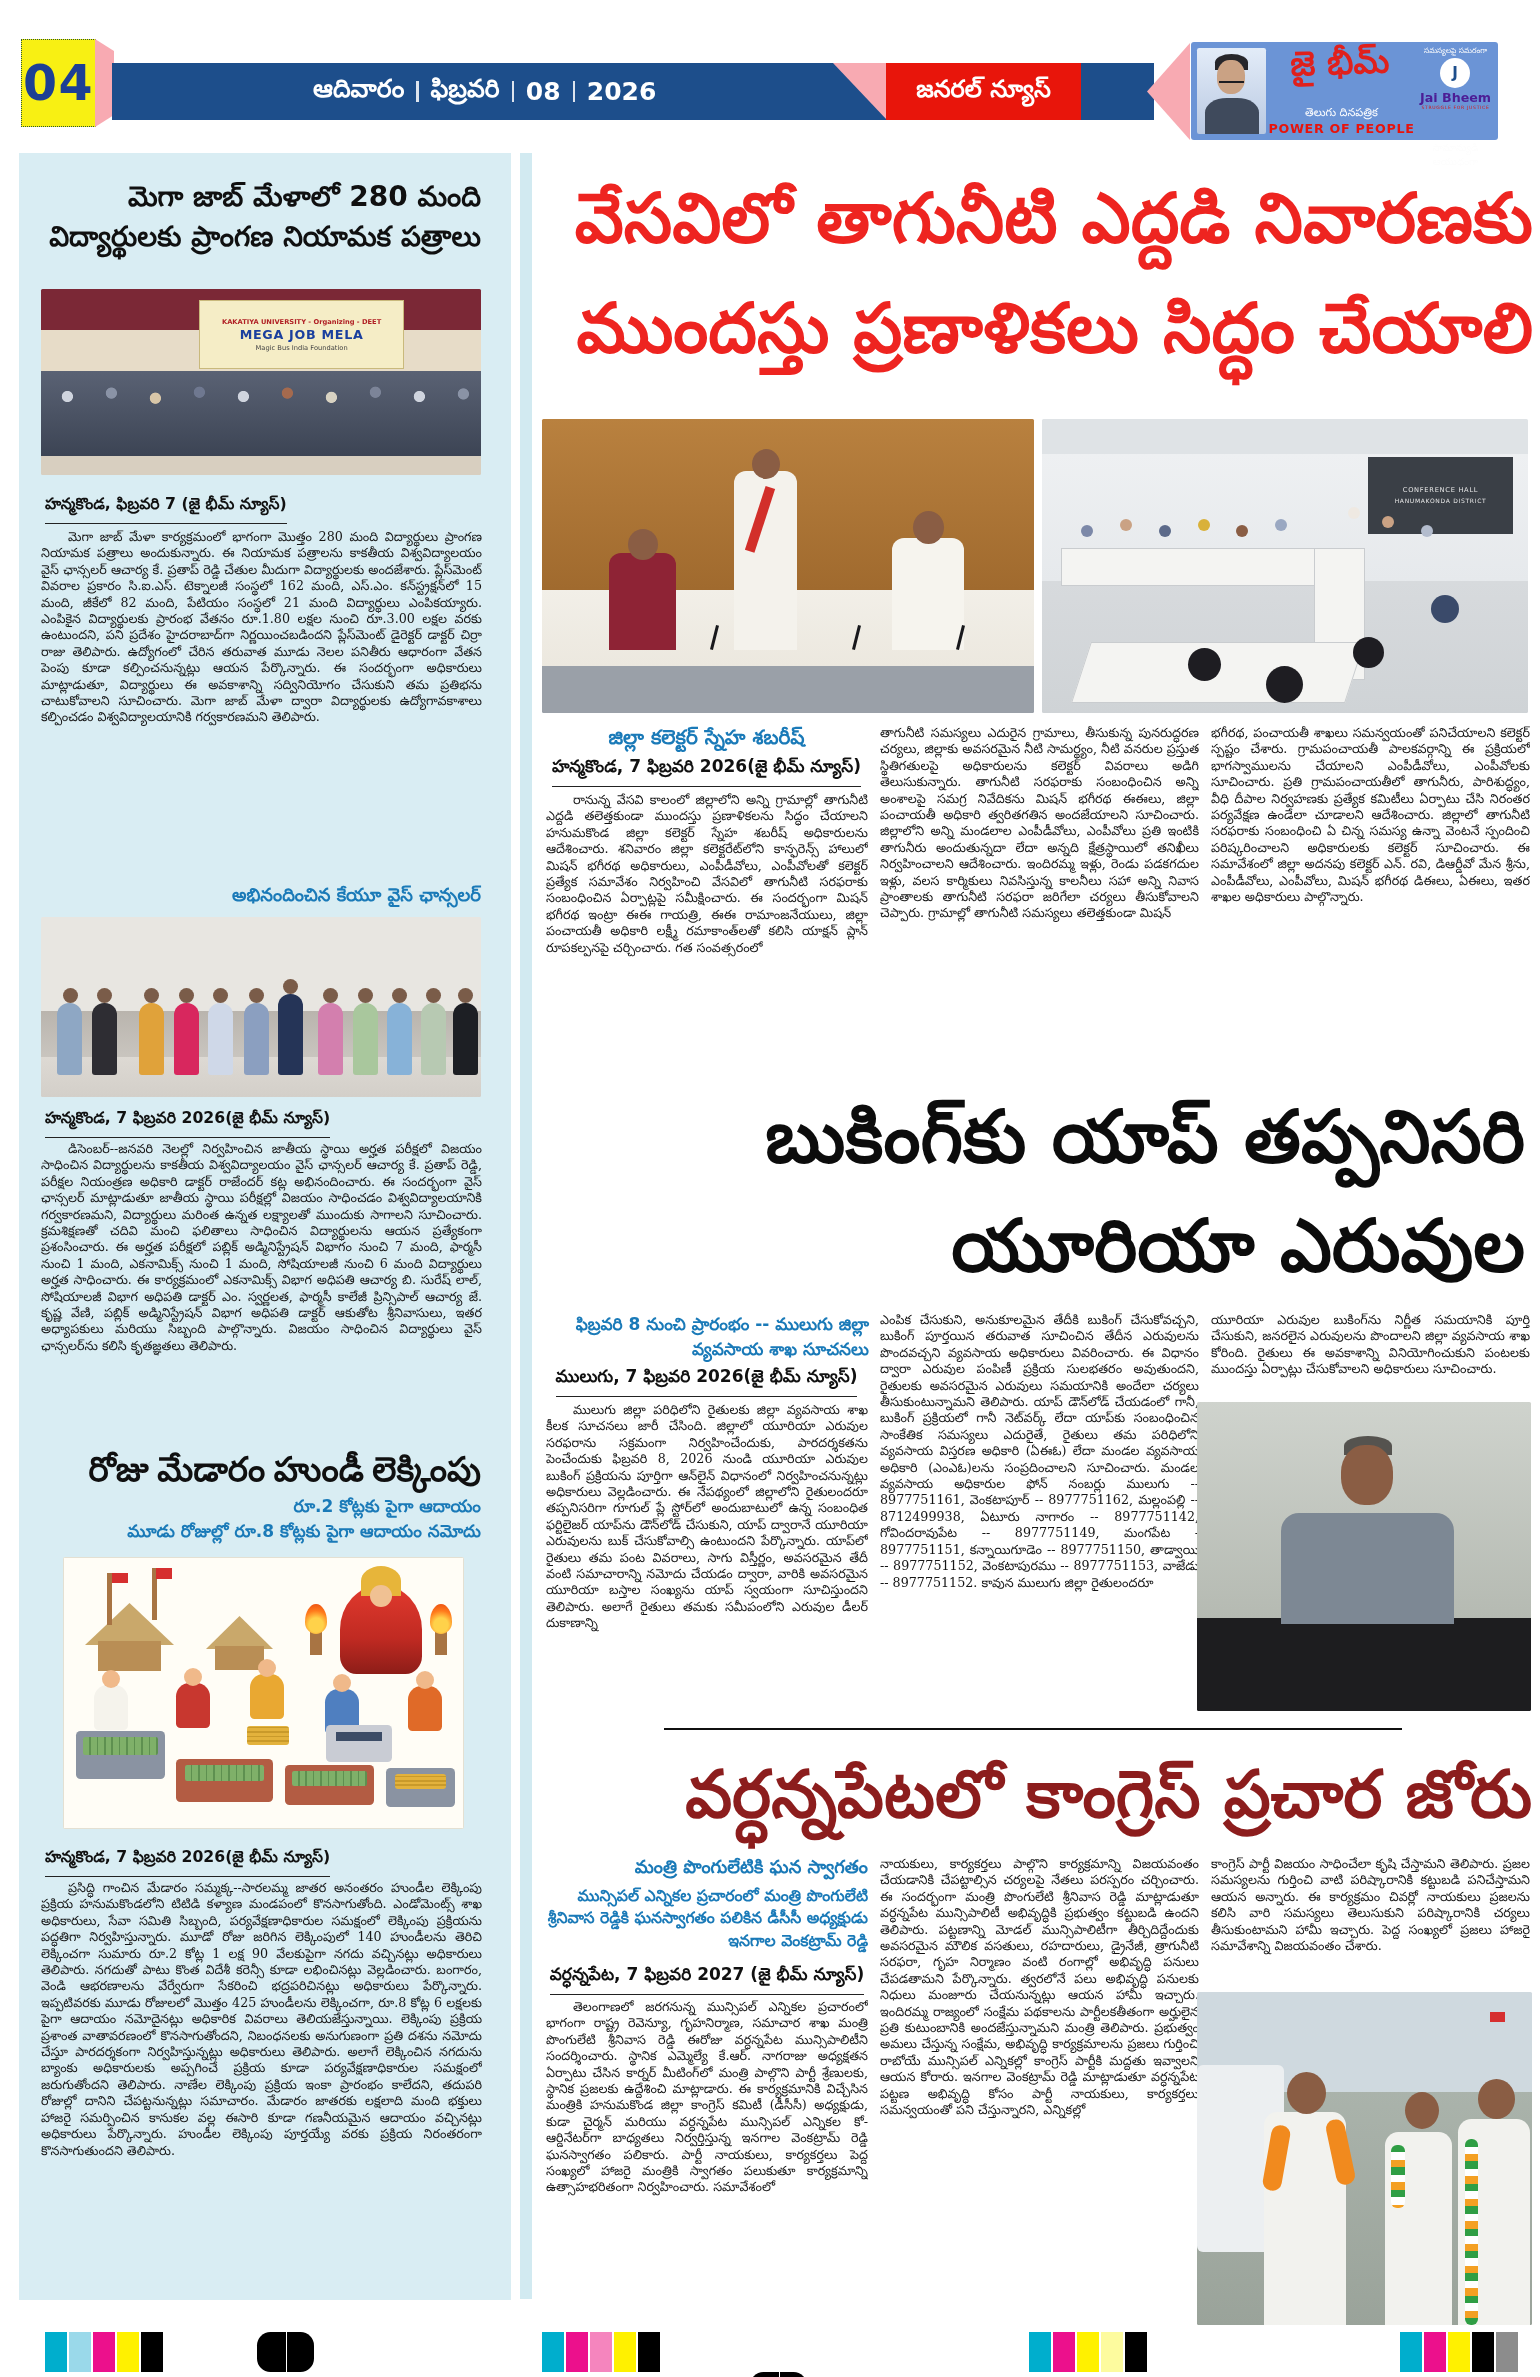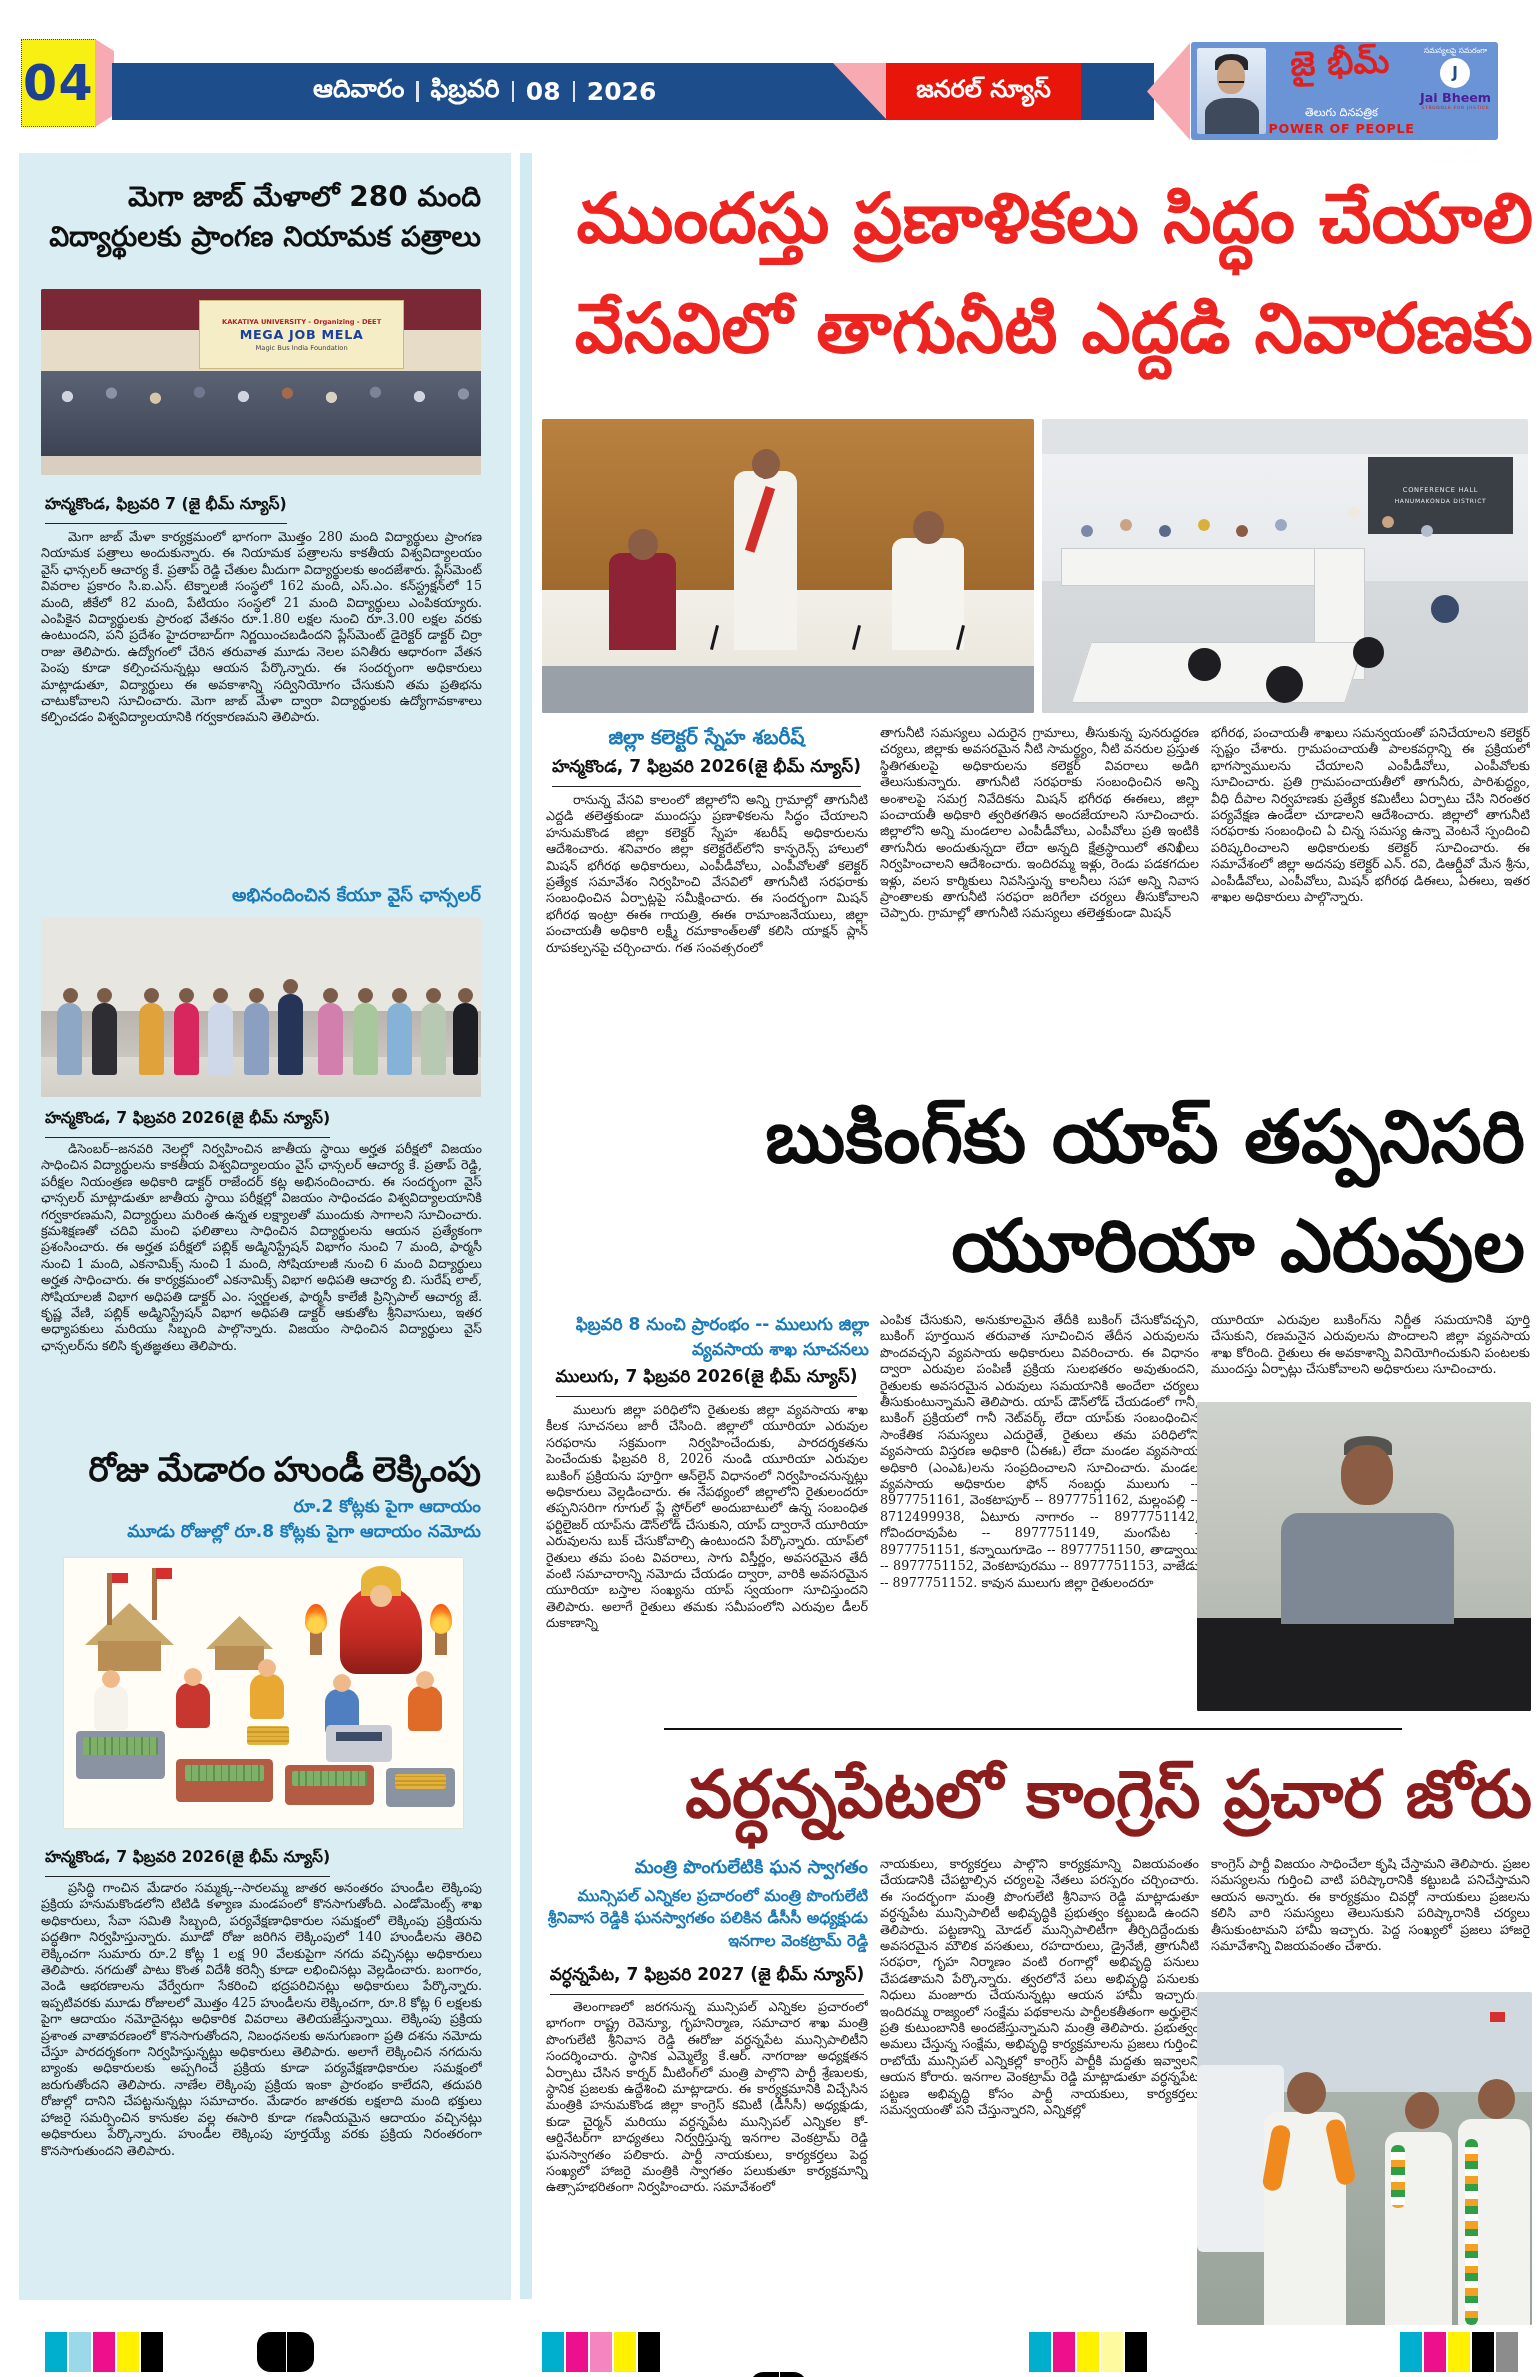--- a/index.html
+++ b/index.html
@@ -258,22 +258,22 @@
     <div class="moneytray" style="left:322px;top:210px;width:69px;height:39px;"></div>
     <div class="coins" style="left:331px;top:216px;width:51px;height:15px;"></div>
     <div class="coins" style="left:183px;top:168px;width:42px;height:19.4px;"></div>
   </div>
   <div class="abs" style="left:45px;top:1847px;">
     <span class="dateline">హన్మకొండ, 7 ఫిబ్రవరి 2026(జై భీమ్ న్యూస్)</span>
   </div>
   <div class="abs body-text" style="left:41px;top:1880px;width:441px;height:410px;">ప్రసిద్ధి గాంచిన మేడారం సమ్మక్క--సారలమ్మ జాతర అనంతరం హుండీల లెక్కింపు ప్రక్రియ హనుమకొండలోని టిటిడి కళ్యాణ మండపంలో కొనసాగుతోంది. ఎండోమెంట్స్ శాఖ అధికారులు, సేవా సమితి సిబ్బంది, పర్యవేక్షణాధికారుల సమక్షంలో లెక్కింపు ప్రక్రియను పద్ధతిగా నిర్వహిస్తున్నారు. మూడో రోజు జరిగిన లెక్కింపులో 140 హుండీలను తెరిచి లెక్కించగా సుమారు రూ.2 కోట్ల 1 లక్ష 90 వేలకుపైగా నగదు వచ్చినట్లు అధికారులు తెలిపారు. నగదుతో పాటు కొంత విదేశీ కరెన్సీ కూడా లభించినట్లు వెల్లడించారు. బంగారం, వెండి ఆభరణాలను వేర్వేరుగా సేకరించి భద్రపరిచినట్లు అధికారులు పేర్కొన్నారు. ఇప్పటివరకు మూడు రోజులలో మొత్తం 425 హుండీలను లెక్కించగా, రూ.8 కోట్ల 6 లక్షలకు పైగా ఆదాయం నమోదైనట్లు అధికారిక వివరాలు తెలియజేస్తున్నాయి. లెక్కింపు ప్రక్రియ ప్రశాంత వాతావరణంలో కొనసాగుతోందని, నిబంధనలకు అనుగుణంగా ప్రతి దశను నమోదు చేస్తూ పారదర్శకంగా నిర్వహిస్తున్నట్లు అధికారులు తెలిపారు. అలాగే లెక్కించిన నగదును బ్యాంకు అధికారులకు అప్పగించే ప్రక్రియ కూడా పర్యవేక్షణాధికారుల సమక్షంలో జరుగుతోందని తెలిపారు. నాణేల లెక్కింపు ప్రక్రియ ఇంకా ప్రారంభం కాలేదని, తదుపరి రోజుల్లో దానిని చేపట్టనున్నట్లు సమాచారం. మేడారం జాతరకు లక్షలాది మంది భక్తులు హాజరై సమర్పించిన కానుకల వల్ల ఈసారి కూడా గణనీయమైన ఆదాయం వచ్చినట్లు అధికారులు పేర్కొన్నారు. హుండీల లెక్కింపు పూర్తయ్యే వరకు ప్రక్రియ నిరంతరంగా కొనసాగుతుందని తెలిపారు.</div>
 
   <div class="abs hl hl-red" style="left:541px;top:163px;width:992px;font-size:69px;line-height:110px;">
+    <div>వేసవిలో తాగునీటి ఎద్దడి నివారణకు</div>
     <div>ముందస్తు ప్రణాళికలు సిద్ధం చేయాలి</div>
-    <div>వేసవిలో తాగునీటి ఎద్దడి నివారణకు</div>
   </div>
 
   <div class="abs photo photo-dais" style="left:542px;top:419px;width:492px;height:294px;">
     <div class="dais-fig" style="left:67px;top:134px;width:67px;height:97px;background:#8e2335;"></div>
     <div class="dais-head" style="left:86px;top:110px;width:30px;height:31px;"></div>
     <div class="dais-fig" style="left:192px;top:52px;width:63px;height:179px;background:#f4f2ec;"></div>
     <div class="dais-head" style="left:210px;top:30px;width:28px;height:30px;"></div>
     <div class="sash" style="left:213px;top:67px;"></div>
     <div class="dais-fig" style="left:350px;top:119px;width:72px;height:112px;background:#f6f4ee;"></div>
     <div class="dais-head" style="left:371px;top:92px;width:31px;height:33px;"></div>
@@ -316,21 +316,21 @@
   <div class="abs hl" style="left:548px;top:1082px;width:977px;font-size:73px;line-height:109px;color:#0c0c0c;">
     <div>బుకింగ్‌కు యాప్ తప్పనిసరి</div>
     <div>యూరియా ఎరువుల</div>
   </div>
   <div class="abs subhead" style="left:544px;top:1312px;width:325px;font-size:17px;line-height:24.6px;">ఫిబ్రవరి 8 నుంచి ప్రారంభం -- ములుగు జిల్లా వ్యవసాయ శాఖ సూచనలు</div>
   <div class="abs center" style="left:544px;top:1366px;width:325px;">
     <span class="dateline" style="font-size:17px;">ములుగు, 7 ఫిబ్రవరి 2026(జై భీమ్ న్యూస్)</span>
   </div>
   <div class="abs body-text" style="left:546px;top:1402px;width:322px;height:310px;">ములుగు జిల్లా పరిధిలోని రైతులకు జిల్లా వ్యవసాయ శాఖ కీలక సూచనలు జారీ చేసింది. జిల్లాలో యూరియా ఎరువుల సరఫరాను సక్రమంగా నిర్వహించేందుకు, పారదర్శకతను పెంచేందుకు ఫిబ్రవరి 8, 2026 నుండి యూరియా ఎరువుల బుకింగ్ ప్రక్రియను పూర్తిగా ఆన్‌లైన్ విధానంలో నిర్వహించనున్నట్లు అధికారులు వెల్లడించారు. ఈ నేపథ్యంలో జిల్లాలోని రైతులందరూ తప్పనిసరిగా గూగుల్ ప్లే స్టోర్‌లో అందుబాటులో ఉన్న సంబంధిత ఫర్టిలైజర్ యాప్‌ను డౌన్‌లోడ్ చేసుకుని, యాప్ ద్వారానే యూరియా ఎరువులను బుక్ చేసుకోవాల్సి ఉంటుందని పేర్కొన్నారు. యాప్‌లో రైతులు తమ పంట వివరాలు, సాగు విస్తీర్ణం, అవసరమైన తేదీ వంటి సమాచారాన్ని నమోదు చేయడం ద్వారా, వారికి అవసరమైన యూరియా బస్తాల సంఖ్యను యాప్ స్వయంగా సూచిస్తుందని తెలిపారు. అలాగే రైతులు తమకు సమీపంలోని ఎరువుల డీలర్ దుకాణాన్ని</div>
   <div class="abs body-text no-indent" style="left:880px;top:1312px;width:319px;height:400px;">ఎంపిక చేసుకుని, అనుకూలమైన తేదీకి బుకింగ్ చేసుకోవచ్చని, బుకింగ్ పూర్తయిన తరువాత సూచించిన తేదీన ఎరువులను పొందవచ్చని వ్యవసాయ అధికారులు వివరించారు. ఈ విధానం ద్వారా ఎరువుల పంపిణీ ప్రక్రియ సులభతరం అవుతుందని, రైతులకు అవసరమైన ఎరువులు సమయానికి అందేలా చర్యలు తీసుకుంటున్నామని తెలిపారు. యాప్ డౌన్‌లోడ్ చేయడంలో గానీ, బుకింగ్ ప్రక్రియలో గానీ నెట్‌వర్క్ లేదా యాప్‌కు సంబంధించిన సాంకేతిక సమస్యలు ఎదురైతే, రైతులు తమ పరిధిలోని వ్యవసాయ విస్తరణ అధికారి (ఏఈఓ) లేదా మండల వ్యవసాయ అధికారి (ఎంఎఓ)లను సంప్రదించాలని సూచించారు. మండల వ్యవసాయ అధికారుల ఫోన్ నంబర్లు ములుగు -- 8977751161, వెంకటాపూర్ -- 8977751162, మల్లంపల్లి -- 8712499938, ఏటూరు నాగారం -- 8977751142, గోవిందరావుపేట -- 8977751149, మంగపేట - 8977751151, కన్నాయిగూడెం -- 8977751150, తాడ్వాయి -- 8977751152, వెంకటాపురము -- 8977751153, వాజేడు -- 8977751152. కావున ములుగు జిల్లా రైతులందరూ</div>
-  <div class="abs body-text no-indent" style="left:1211px;top:1312px;width:319px;height:83px;">యూరియా ఎరువుల బుకింగ్‌ను నిర్ణీత సమయానికి పూర్తి చేసుకుని, రణమనైన ఎరువులను పొందాలని జిల్లా వ్యవసాయ శాఖ కోరింది. రైతులు ఈ అవకాశాన్ని వినియోగించుకుని పంటలకు ముందస్తు ఏర్పాట్లు చేసుకోవాలని అధికారులు సూచించారు.</div>
+  <div class="abs body-text no-indent" style="left:1211px;top:1312px;width:319px;height:83px;">యూరియా ఎరువుల బుకింగ్‌ను నిర్ణీత సమయానికి పూర్తి చేసుకుని, జనరలైన ఎరువులను పొందాలని జిల్లా వ్యవసాయ శాఖ కోరింది. రైతులు ఈ అవకాశాన్ని వినియోగించుకుని పంటలకు ముందస్తు ఏర్పాట్లు చేసుకోవాలని అధికారులు సూచించారు.</div>
   <div class="abs photo photo-official" style="left:1197px;top:1402px;width:334px;height:309px;">
     <div class="off-hair"></div>
     <div class="off-head"></div>
     <div class="off-body"></div>
   </div>
 
   <div class="abs" style="left:664px;top:1728px;width:738px;height:2.2px;background:#101010;"></div>
   <div class="abs hl hl-maroon" style="left:555px;top:1749px;width:977px;font-size:66px;line-height:91px;">వర్ధన్నపేటలో కాంగ్రెస్ ప్రచార జోరు</div>
   <div class="abs subhead" style="left:546px;top:1856px;width:322px;font-size:18px;">మంత్రి పొంగులేటికి ఘన స్వాగతం</div>
   <div class="abs subhead" style="left:546px;top:1885px;width:322px;font-size:15.7px;line-height:22.4px;">మున్సిపల్ ఎన్నికల ప్రచారంలో మంత్రి పొంగులేటి శ్రీనివాస రెడ్డికి ఘనస్వాగతం పలికిన డీసీసీ అధ్యక్షుడు ఇనగాల వెంకట్రామ్ రెడ్డి</div>

